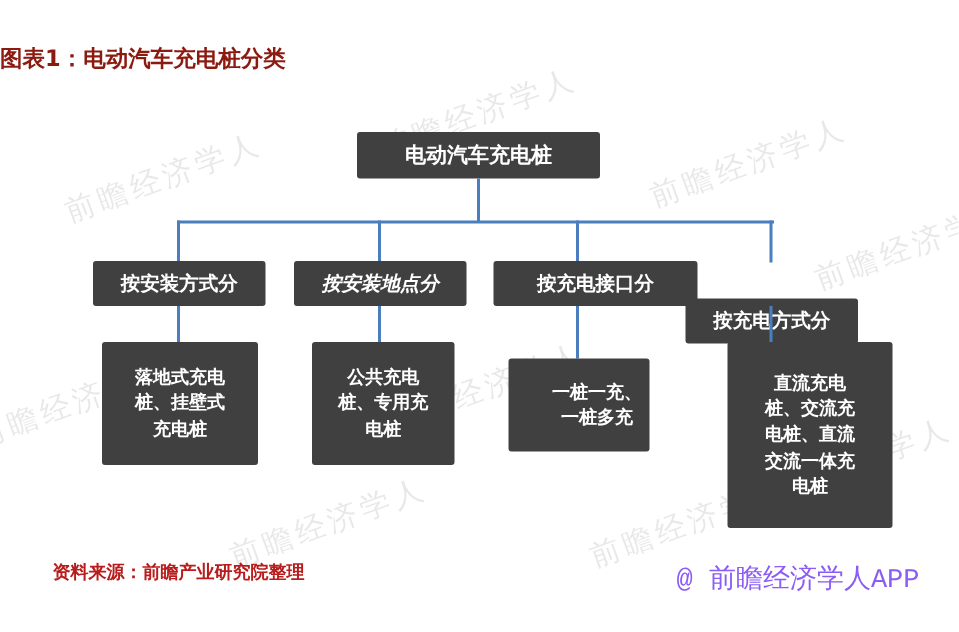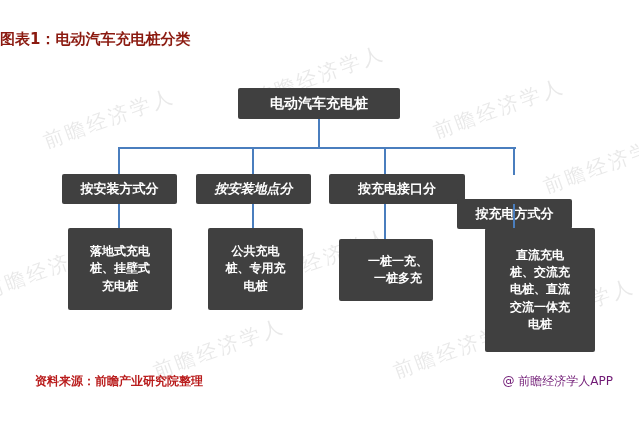--- a/index.html
+++ b/index.html
@@ -59,22 +59,23 @@
   .src {
     position: absolute;
     left: 35px; top: 373px;
     font-size: 12px;
     font-weight: bold;
     color: #b91c1c;
   }
   .credit {
     position: absolute;
     right: 26px; top: 373px;
-    font-size: 12px;
-    color: #701a75;
+    font-size: 18px;
+    color: #8b5cf6;
+    font-family: Liberation Mono, monospace;
   }
 </style>
 </head>
 <body>
 
 <div class="canvas">
 
   <div class="wm" style="left:40px;  top:105px;">前瞻经济学人</div>
   <div class="wm" style="left:250px; top:62px;">前瞻经济学人</div>
   <div class="wm" style="left:430px; top:95px;">前瞻经济学人</div>

